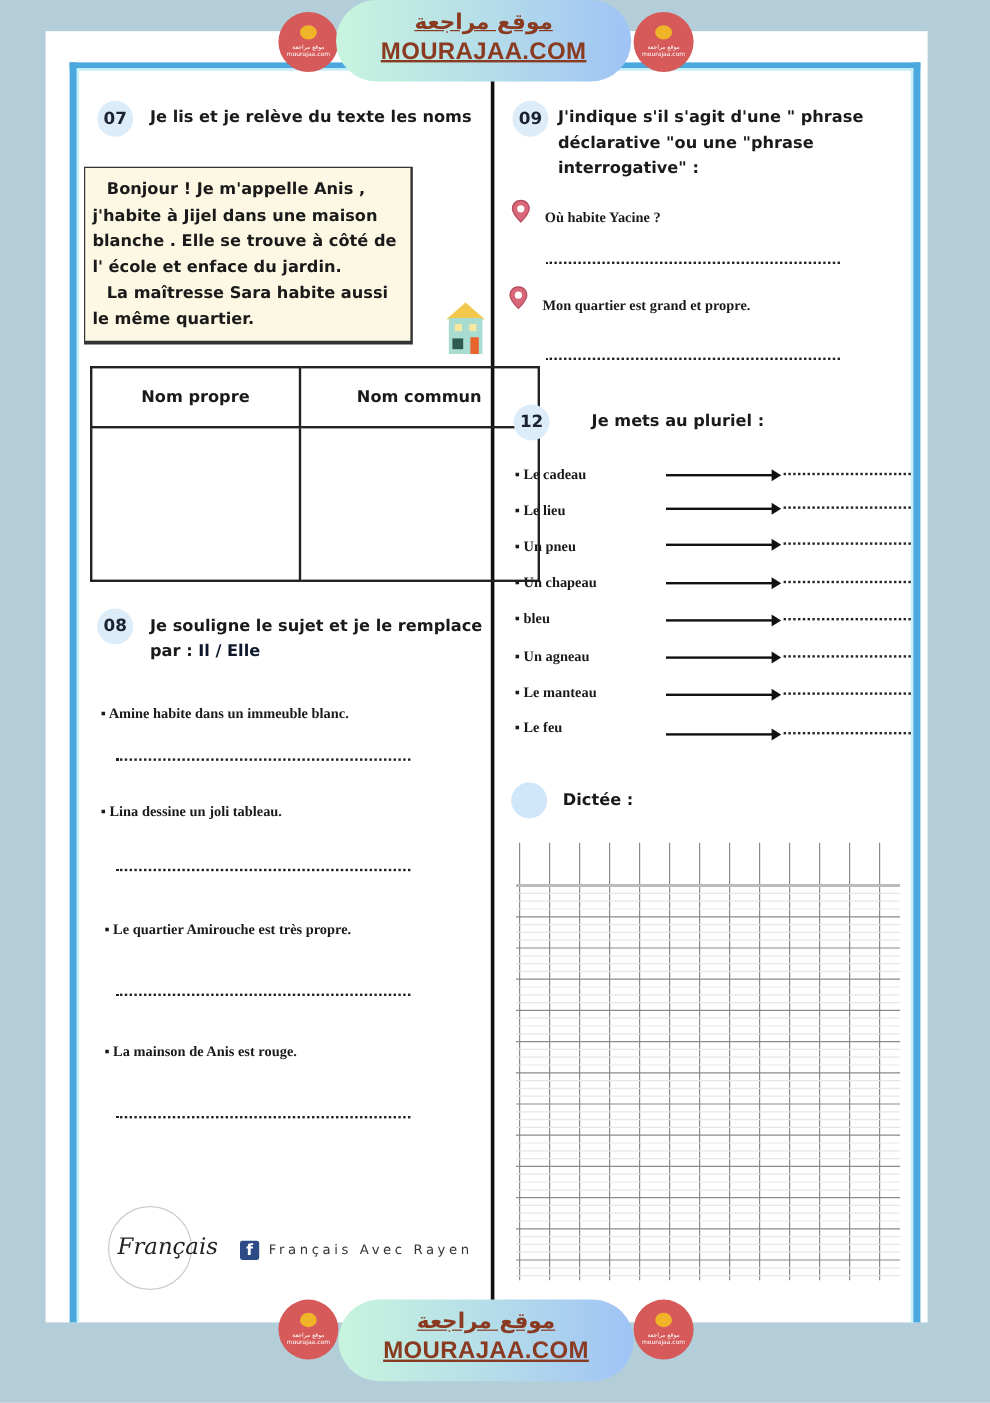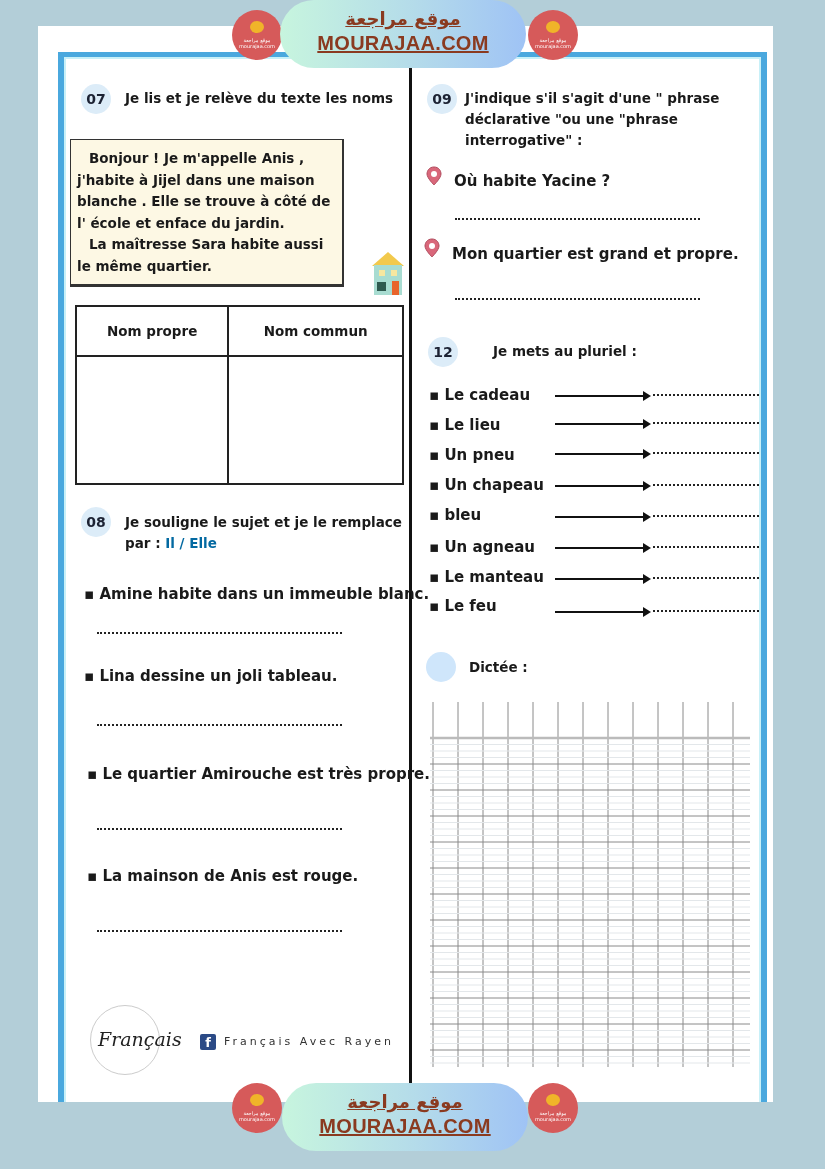--- a/index.html
+++ b/index.html
@@ -39,38 +39,38 @@
   .badge .dot { position: absolute; left: 18px; top: 11px; width: 14px; height: 12px; border-radius: 50%; background: #f0b429; }
   .badge .txt { position: absolute; left: 0; right: 0; top: 27px; font-size: 5px; color: #fff; line-height: 6px; }
 
   
   .ex-num {
     position: absolute; width: 30px; height: 30px; border-radius: 50%;
     background: #dcecf8; font-family: "DejaVu Sans", sans-serif; font-weight: bold;
     font-size: 14px; text-align: center; line-height: 30px; color: #1c2233;
   }
   .ex-title { position: absolute; font-size: 13.5px; font-weight: bold; line-height: 21px; }
-  .teal { color: #0369a1; }
+  .teal { color: #0f172a; }
 
   .text-box {
     position: absolute; left: 70px; top: 139px; width: 274px; height: 148px;
     background: #fdf8e4; border: 1.5px solid #333; border-bottom: 3px solid #333; border-right: 2px solid #333;
     padding: 8px 6px 0 6px; font-size: 13.5px; font-weight: bold; line-height: 21.5px;
   }
   .text-box p { text-indent: 12px; }
 
   table.nouns {
-    position: absolute; left: 75px; top: 305px; width: 329px; height: 178px;
+    position: absolute; left: 75px; top: 305px; width: 375px; height: 178px;
     border-collapse: collapse;
   }
   table.nouns th, table.nouns td { border: 2px solid #222; }
   table.nouns th { height: 50px; font-size: 13.5px; font-weight: bold; }
   table.nouns td { height: 128px; }
 
-  .item { position: absolute; font-size: 15px; font-weight: bold; line-height: 20px; white-space: nowrap; }
+  .item { position: absolute; font-size: 12px; font-weight: bold; line-height: 20px; white-space: nowrap; font-family: Liberation Serif, serif; }
   .dots { position: absolute; height: 4px; border-bottom: 2px dotted #222; }
   .arrow { position: absolute; height: 2px; background: #111; }
   .arrow::after {
     content: ""; position: absolute; right: -2px; top: -4px; width: 0; height: 0;
     border-left: 8px solid #111; border-top: 5px solid transparent; border-bottom: 5px solid transparent;
   }
   .pin { position: absolute; width: 16px; height: 20px; }
 
   .grid { position: absolute; left: 430px; top: 702px; width: 320px; height: 365px; }
 

